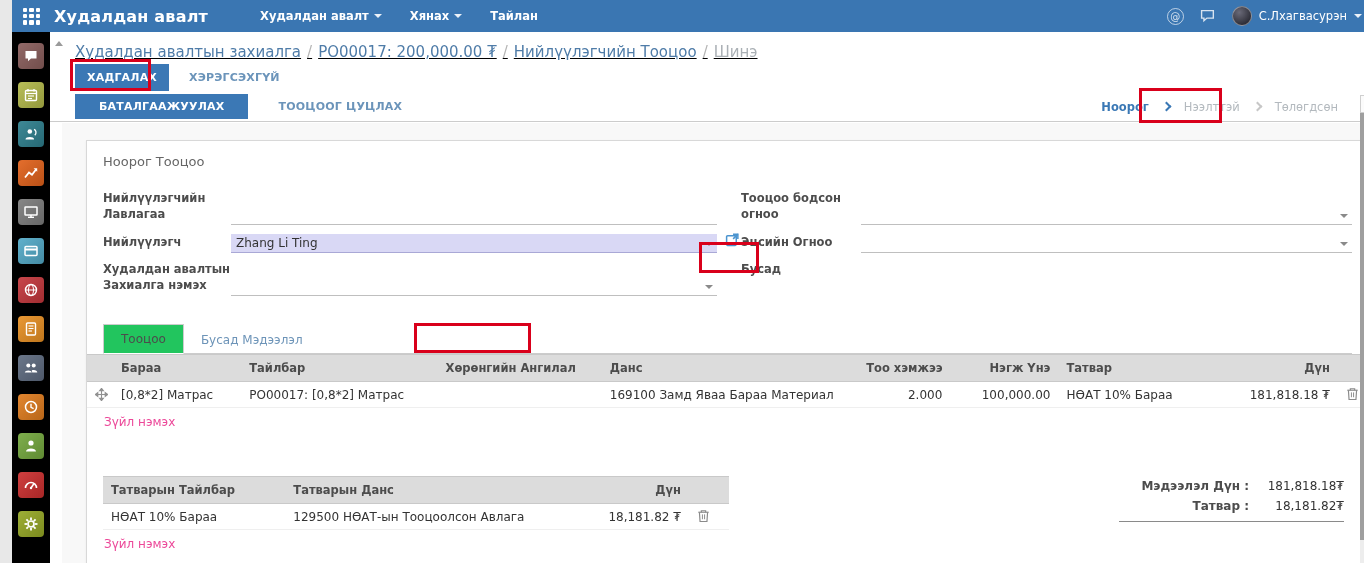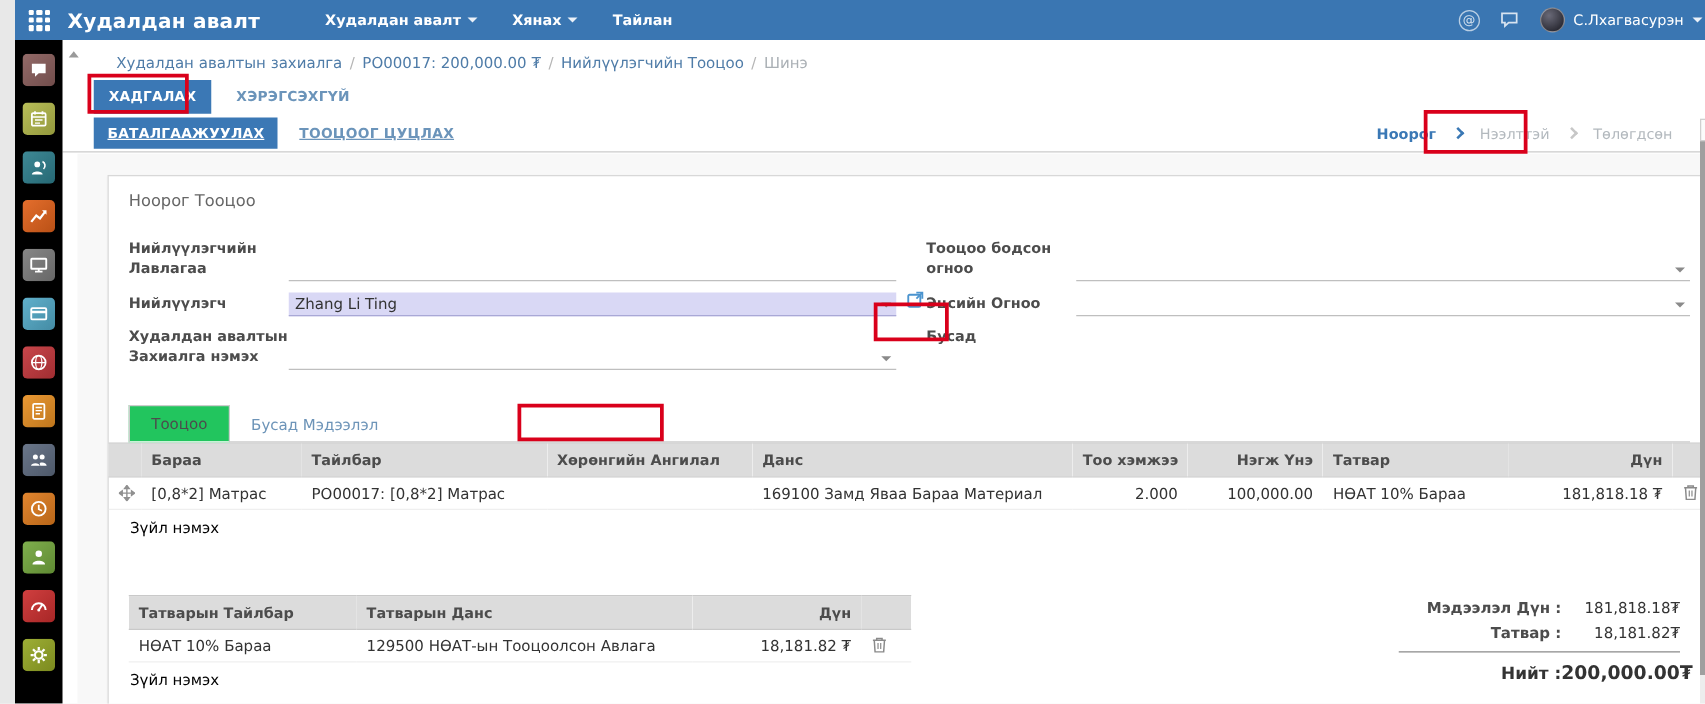--- a/index.html
+++ b/index.html
@@ -31,35 +31,35 @@
             display:flex; flex-direction:column; align-items:center; padding-top:11px; gap:13px; z-index:10; }
   .app-icon { width:26px; height:26px; border-radius:4px; flex:0 0 26px; cursor:pointer; position:relative;
               background-image:linear-gradient(135deg, rgba(255,255,255,.08), rgba(0,0,0,.18)); }
   .app-icon svg { position:absolute; left:5px; top:5px; width:16px; height:16px; }
 
   
   .content { position:absolute; left:38px; top:32px; width:1310px; height:531px; background:#fff; }
   .collapse-caret { position:absolute; left:5px; top:9px; width:0; height:0;
                     border-left:4px solid transparent; border-right:4px solid transparent;
                     border-bottom:5px solid #9a9a9a; }
-  .breadcrumb { position:absolute; left:43px; top:11px; font-size:12px; white-space:nowrap; }
+  .breadcrumb { position:absolute; left:25px; top:11px; font-size:15px; white-space:nowrap;text-decoration:underline; }
   .crumb { color:#4f7ca8; cursor:pointer; }
   .crumb.current { color:#aab0b5; cursor:default; }
   .crumb-sep { color:#b5b5b5; margin:0 6px; }
 
   .cp-buttons { position:absolute; left:25px; top:32px; display:flex; align-items:center; gap:8px; }
   .btn { font-family:inherit; font-size:11px; font-weight:bold; letter-spacing:.2px; border:none;
          padding:7px 12px; cursor:pointer; background:transparent; }
   .btn-primary { background:#3b78b5; color:#fff; }
   .btn-flat { color:#6b94ba; }
 
   .statusbar-row { position:absolute; left:0; top:60px; width:1310px; height:30px; background:#fff;
                    border-bottom:1px solid #ccc; display:flex; align-items:center; }
   .statusbar-left { display:flex; align-items:center; gap:6px; padding-left:25px; }
-  .statusbar-left .btn { padding:6px 11px;text-decoration:underline; }
+  .statusbar-left .btn { padding:6px 24px; }
   .status-group { margin-left:auto; display:flex; align-items:center; height:100%; padding-right:10px; }
   .status-item { font-size:11.5px; color:#b3b9be; padding:0 12px; cursor:pointer; }
   .status-item.active { color:#3a78b5; font-weight:bold; }
   .chev { width:7px; height:7px; border-top:2px solid #c7c7c7; border-right:2px solid #c7c7c7;
           transform:rotate(45deg); margin:0 2px; }
   .chev.blue { border-color:#3a78b5; }
 
   .body-region { position:absolute; left:12px; top:91px; width:1310px; height:440px; background:#f8f8f8; }
 
   
@@ -91,21 +91,21 @@
   
   table { border-collapse:collapse; table-layout:fixed; }
   .lines-table { width:calc(100% + 32px); margin:0 -16px; }
   thead th { background:#dcdcdc; border-top:1px solid #c9c9c9; border-bottom:1px solid #c9c9c9;
              font-size:11.5px; font-weight:bold; color:#4c4c4c; text-align:left; padding:6px 8px;
              overflow:hidden; white-space:nowrap; }
   tbody td { font-size:12px; color:#333; padding:5px 8px; border-bottom:1px solid #efefef;
              overflow:hidden; white-space:nowrap; }
   th.num, td.num { text-align:right; }
   .cell-icon { vertical-align:-2px; }
-  .add-line { display:inline-block; margin:7px 0 0 1px; font-size:12px; color:#000000; cursor:pointer; }
+  .add-line { display:inline-block; margin:7px 0 0 1px; font-size:12px; color:#ec4899; cursor:pointer; }
 
   .lower { display:flex; justify-content:space-between; margin-top:46px; }
   .tax-block { width:626px; }
   .tax-table { width:100%; }
 
   .totals { width:225px; margin-right:8px; padding-top:3px; font-size:12px; color:#4c4c4c; }
   .trow { display:flex; justify-content:flex-end; align-items:baseline; margin-bottom:6px; }
   .trow .tlabel { font-weight:bold; }
   .trow .tvalue { width:95px; text-align:right; color:#333; }
   .tsep { border-top:1px solid #8a8a8a; margin:8px 0 7px; }
@@ -452,24 +452,20 @@
           <div class="totals">
               <div class="trow">
                 <span class="tlabel">Мэдээлэл Дүн :</span>
                 <span class="tvalue">181,818.18₮</span>
               </div>
               <div class="trow">
                 <span class="tlabel">Татвар :</span>
                 <span class="tvalue">18,181.82₮</span>
               </div>
               <div class="tsep"></div>
-              <div class="trow grand">
-                <span class="tlabel">Нийт :</span>
-                <span class="tvalue">200,000.00₮</span>
-              </div>
             </div>
         </div>
 
         
       </div>
     </div>
   </main>
 
   <div class="scrollbar">
     <div class="sb-btn">

